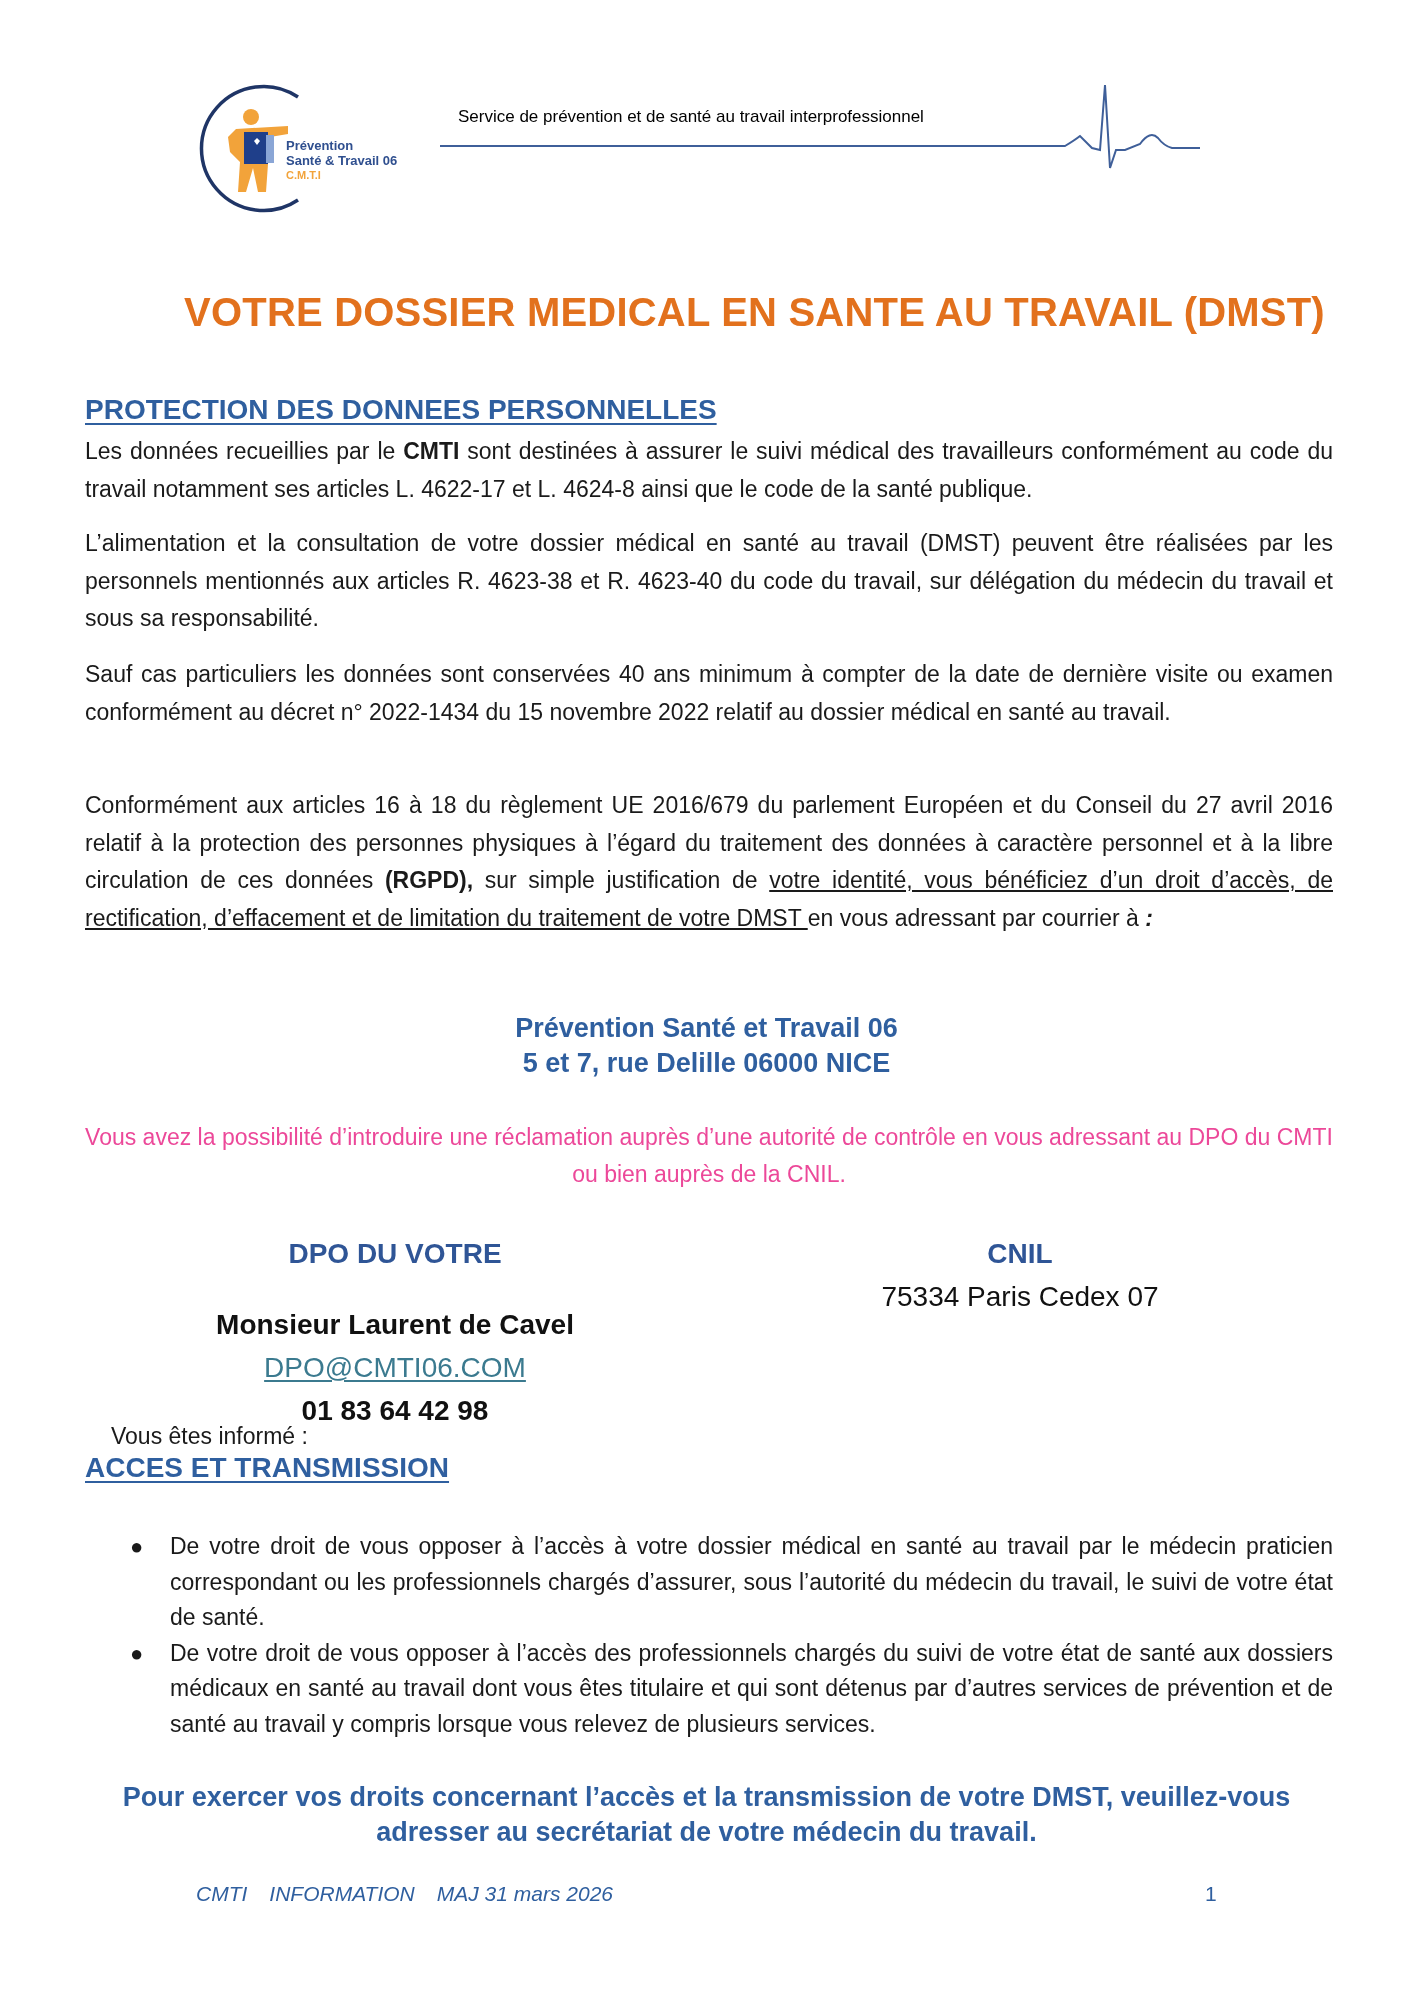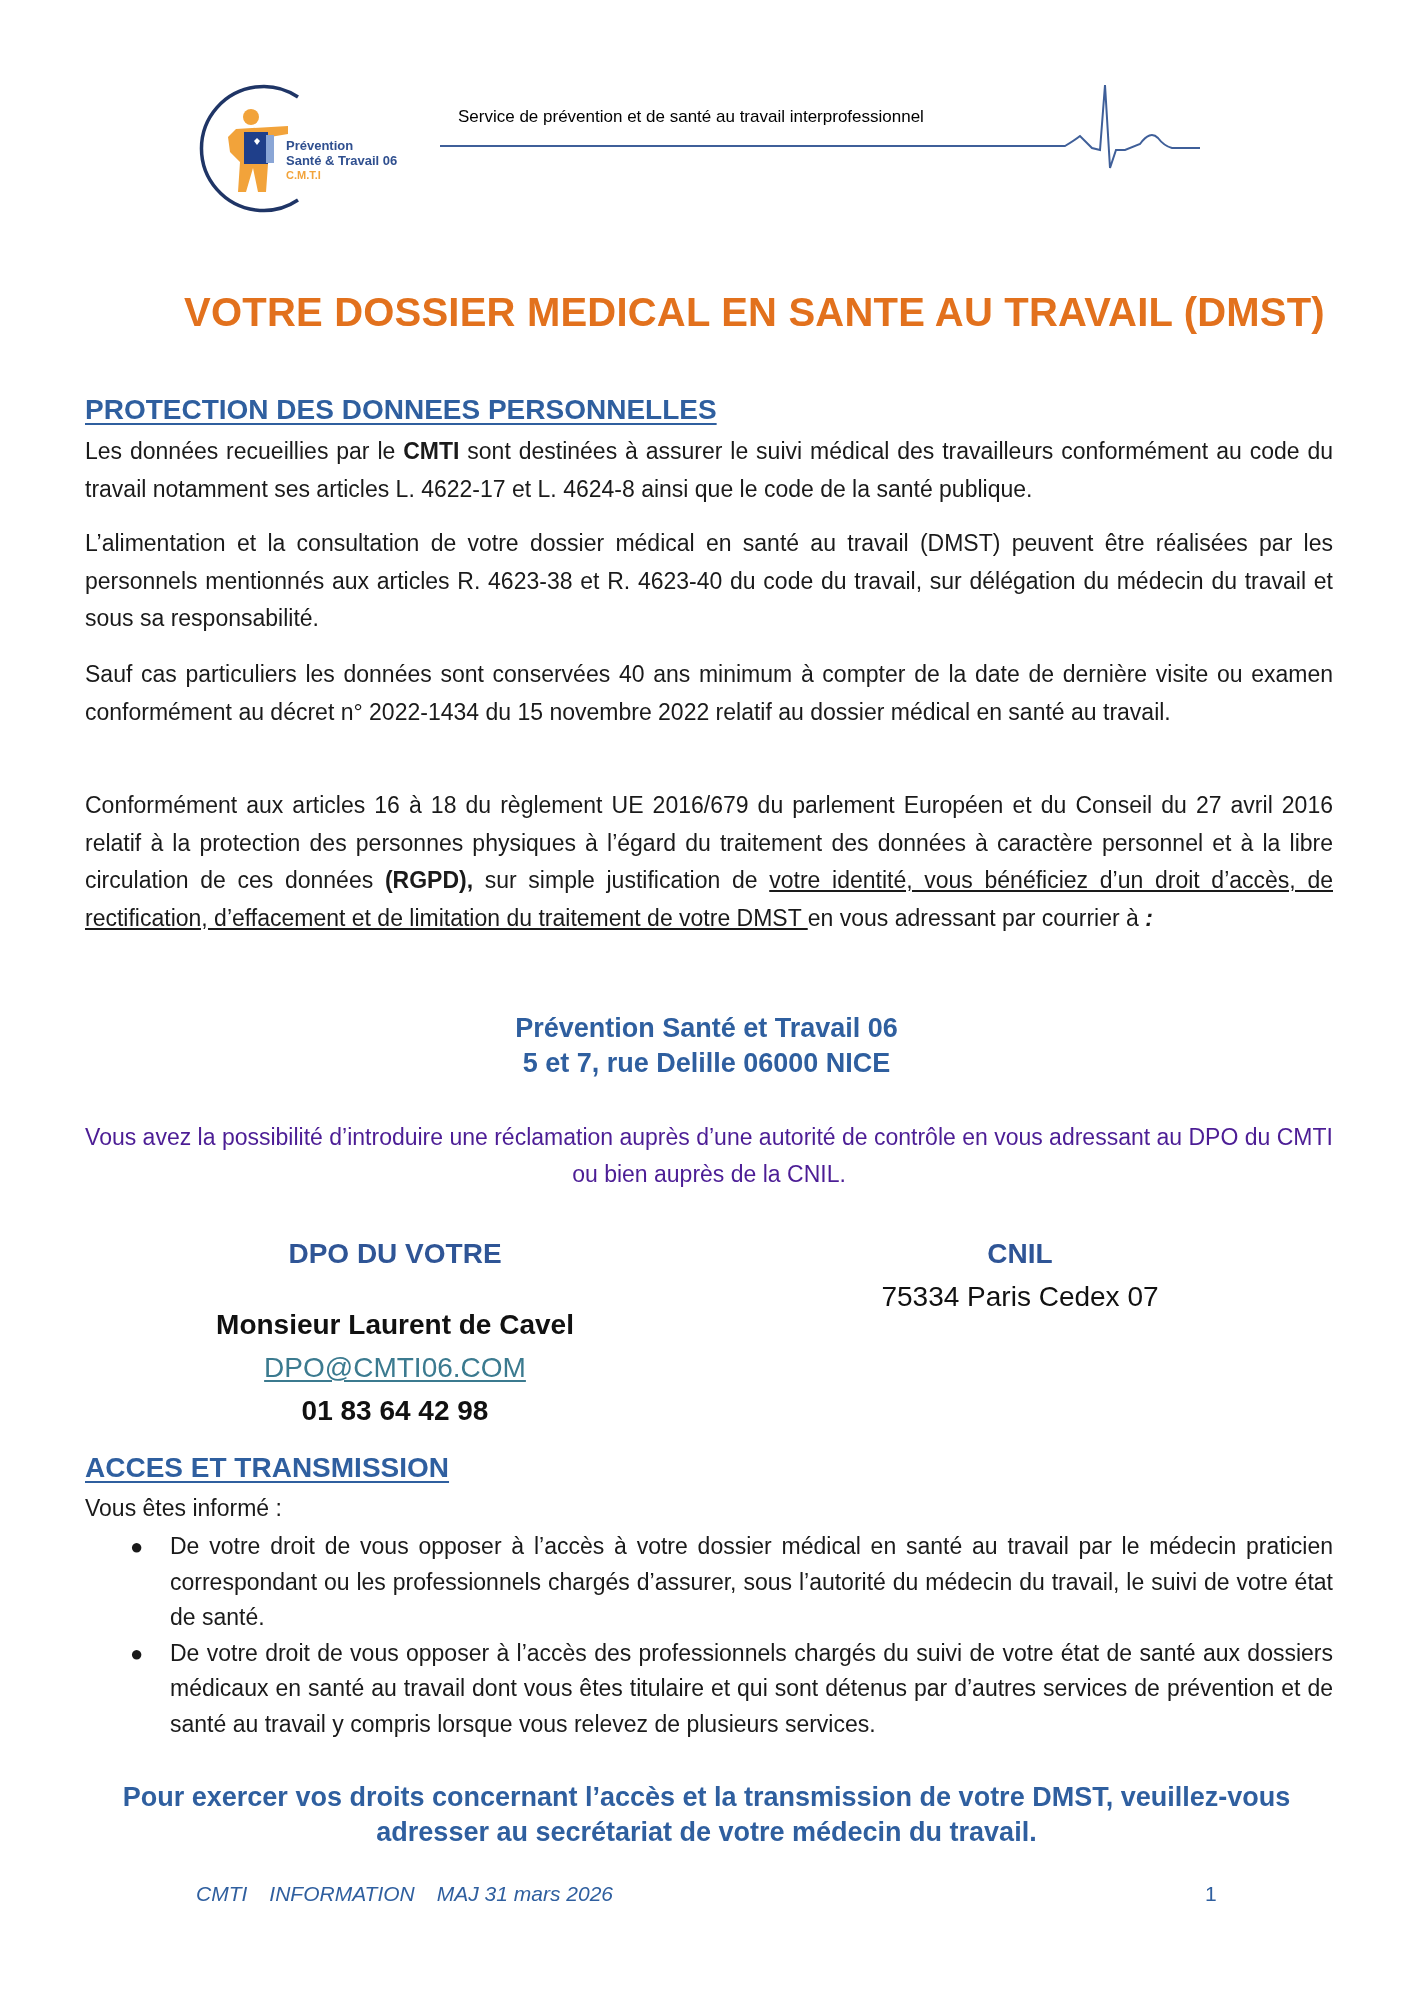--- a/index.html
+++ b/index.html
@@ -17,21 +17,21 @@
 
   .section-head { font-size: 28px; font-weight: bold; color: #2f5f9f;
                   text-decoration: underline; text-decoration-thickness: 2px; text-underline-offset: 4px; }
   .para { left: 85px; width: 1248px; font-size: 23px; line-height: 37.5px;
           text-align: justify; color: #1a1a1a; }
   .para b { font-weight: bold; }
   .para u { text-decoration: underline; }
 
   .center-blue { left: 0; width: 1413px; text-align: center; font-weight: bold;
                  color: #2f5f9f; font-size: 27px; line-height: 35px; }
-  .center-text { left: 85px; width: 1248px; text-align: center; font-size: 23px; line-height: 37px; color:#4c1d95; }
+  .center-text { left: 85px; width: 1248px; text-align: center; font-size: 23px; line-height: 37px; color:#ec4899; }
 
   .contact-col { text-align: center; font-size: 28px; line-height: 43px; }
   .contact-col .head { color: #2f5596; font-weight: bold; }
   .contact-col .name { font-weight: bold; color: #111; margin-top: 28px; }
   .contact-col .email { color: #3b7a8f; text-decoration: underline; text-underline-offset: 3px; }
   .contact-col .phone { font-weight: bold; color: #111; }
 
   ul.bullets { margin: 0; padding: 0; list-style: none; }
   ul.bullets li { position: relative; padding-left: 85px; font-size: 23px; line-height: 35.5px;
                   text-align: justify; color: #1a1a1a; }
@@ -95,21 +95,21 @@
   <div class="phone">01 83 64 42 98</div>
 </div>
 
 <div class="abs contact-col" style="left:820px; width:400px; top:1232px;">
   <div class="head">CNIL</div>
   <div>75334 Paris Cedex 07</div>
 </div>
 
 <div class="abs section-head" style="left:85px; top:1452px;">ACCES ET TRANSMISSION</div>
 
-<div class="abs para" style="top:1490px;">Vous êtes informé :</div>
+<div class="abs para" style="top:1418px;margin-left:26px;">Vous êtes informé :</div>
 
 <div class="abs" style="left:85px; width:1248px; top:1529px;">
   <ul class="bullets">
     <li><span class="dot">●</span><span>De votre droit de vous opposer à l’accès à votre dossier médical en santé au travail par le médecin praticien correspondant ou les professionnels chargés d’assurer, sous l’autorité du médecin du travail, le suivi de votre état de santé.</span></li>
     <li><span class="dot">●</span><span>De votre droit de vous opposer à l’accès des professionnels chargés du suivi de votre état de santé aux dossiers médicaux en santé au travail dont vous êtes titulaire et qui sont détenus par d’autres services de prévention et de santé au travail y compris lorsque vous relevez de plusieurs services.</span></li>
   </ul>
 </div>
 
 <div class="abs center-blue" style="left:100px; width:1213px; top:1780px;">Pour exercer vos droits concernant l’accès et la transmission de votre DMST, veuillez-vous adresser au secrétariat de votre médecin du travail.</div>
 

